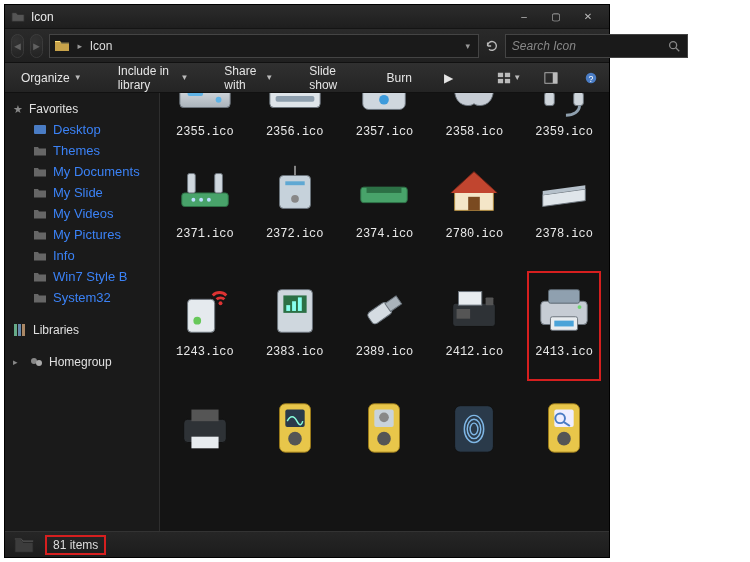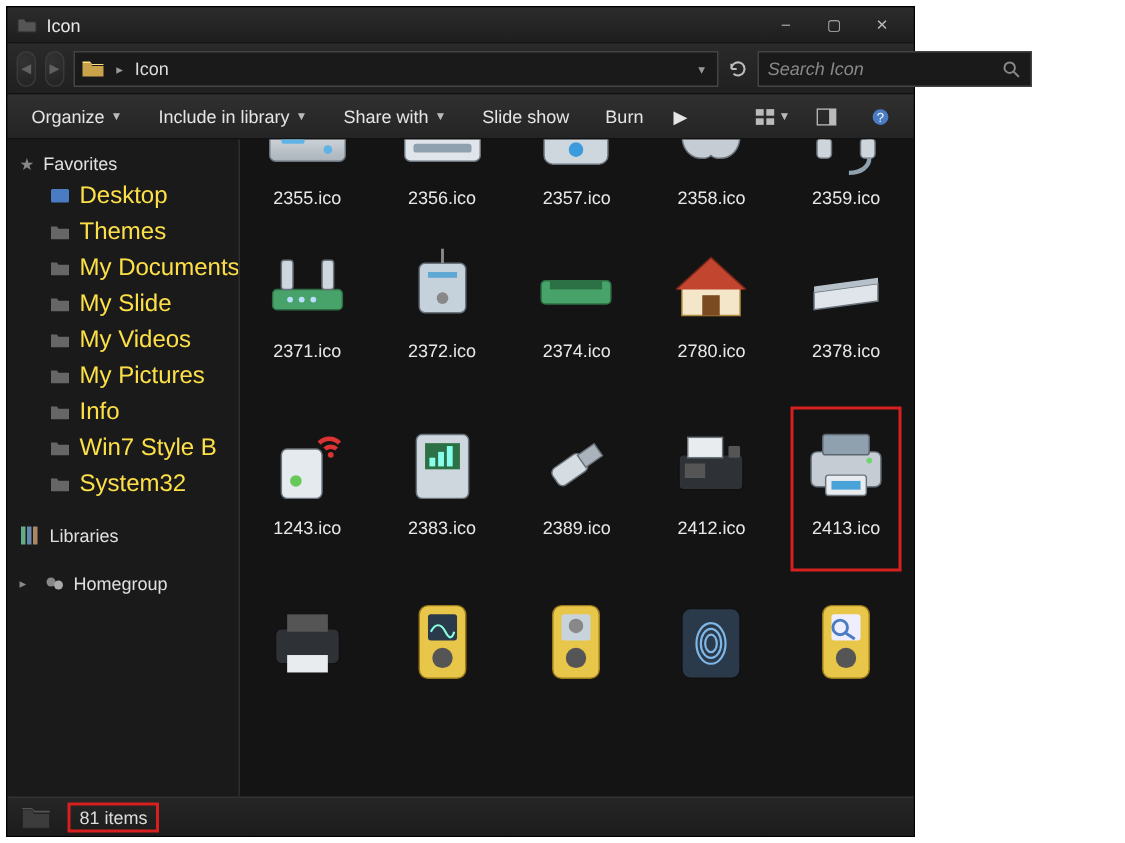--- a/index.html
+++ b/index.html
@@ -18,40 +18,40 @@
   .breadcrumb .bicon{width:16px;height:16px;position:relative;}
   .breadcrumb .bicon svg{width:16px;height:16px;}
   .breadcrumb .glue{flex:1;}
   .breadcrumb .drop{width:12px;display:flex;justify-content:center;color:#999;font-size:9px;}
   .refresh{width:24px;height:24px;display:flex;align-items:center;justify-content:center;color:#ccc;}
   .searchbox{flex:1;height:24px;background:#1a1a1a;border:1px solid #444;display:flex;align-items:center;padding:0 6px;}
   .searchbox input{flex:1;background:transparent;border:none;outline:none;color:#ddd;font-size:12px;}
   .searchbox input::placeholder{color:#888;font-style:italic;}
   .searchbox .sicon{width:14px;height:14px;color:#888;}
   
-  .toolbar{height:30px;background:linear-gradient(#303030,#242424);border-bottom:1px solid #111;display:flex;align-items:center;padding:0 8px;color:#e5e5e5;font-size:12px;gap:8px;}
+  .toolbar{height:30px;background:linear-gradient(#303030,#242424);border-bottom:1px solid #111;display:flex;align-items:center;padding:0 8px;color:#e5e5e5;font-size:12px;gap:20px;}
   .toolbar .tbtn{display:flex;align-items:center;gap:4px;padding:3px 8px;border-radius:2px;cursor:default;}
   .toolbar .arrow{font-size:8px;color:#bbb;}
   .toolbar .flex{flex:1;}
   .toolbar .rightbtn{width:28px;height:20px;display:flex;align-items:center;justify-content:center;}
   .toolbar .rightbtn svg{width:14px;height:14px;}
   
   .body{position:absolute;top:88px;bottom:26px;left:0;right:0;display:flex;background:#141414;}
   .sidebar{width:155px;background:#1a1a1a;border-right:1px solid #2e2e2e;padding:6px 0;overflow:hidden;}
   .navgroup{margin-bottom:12px;}
   .navhead{display:flex;align-items:center;gap:6px;padding:3px 8px;color:#e0e0e0;font-size:12px;}
   .navhead .star{color:#888;font-size:11px;}
-  .navitem{display:flex;align-items:center;gap:6px;padding:3px 8px 3px 28px;color:#fde047;font-size:16px;white-space:nowrap;overflow:hidden;}
+  .navitem{display:flex;align-items:center;gap:6px;padding:3px 8px 3px 28px;color:#3b82f6;font-size:13px;white-space:nowrap;overflow:hidden;}
   .miniicon{width:14px;height:14px;flex-shrink:0;}
   .content{flex:1;overflow:hidden;position:relative;padding-top:2px;}
   .grid{display:grid;grid-template-columns:repeat(5,1fr);gap:0px;}
   .cell{display:flex;flex-direction:column;align-items:center;justify-content:flex-start;height:118px;color:#e8e8e8;font-size:12px;position:relative;}
   .cell .thumb{width:64px;height:64px;margin-top:8px;display:flex;align-items:center;justify-content:center;}
   .cell .thumb svg{width:62px;height:62px;}
-  .cell .cap{margin-top:4px;text-align:center;}
+  .cell .cap{margin-top:4px;text-align:center;font-family:Liberation Mono, monospace;}
   .cell.partial{height:56px;}
   .cell.partial .thumb{margin-top:-44px;height:72px;width:64px;overflow:hidden;align-items:flex-end;}
   .cell.partial .cap{margin-top:2px;}
   .cell.selected::before{content:"";position:absolute;left:8px;right:8px;top:2px;bottom:6px;border:2px solid #d61f1f;}
   .cell.bottom{height:112px;overflow:hidden;}
   .cell.bottom .cap{opacity:0;}
   
   .status{position:absolute;left:0;right:0;bottom:0;height:26px;background:linear-gradient(#262626,#1c1c1c);border-top:1px solid #333;display:flex;align-items:center;padding:0 8px;color:#ddd;font-size:12px;gap:10px;}
   .status .foldericon{width:22px;height:22px;}
   .status .hl{border:2px solid #d61f1f;padding:0px 6px;height:20px;display:flex;align-items:center;}

